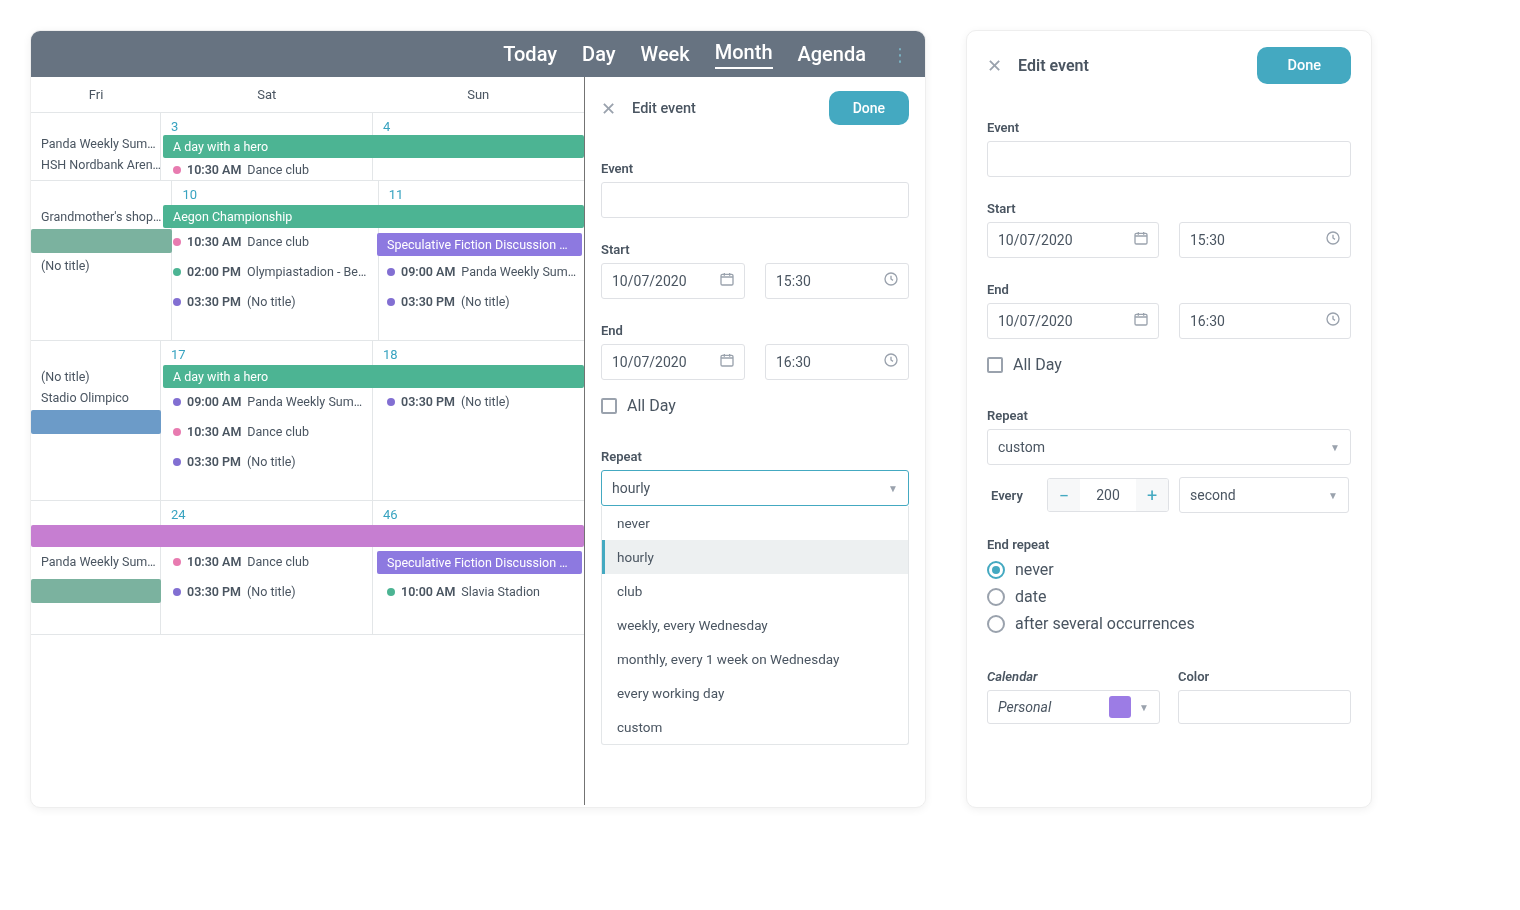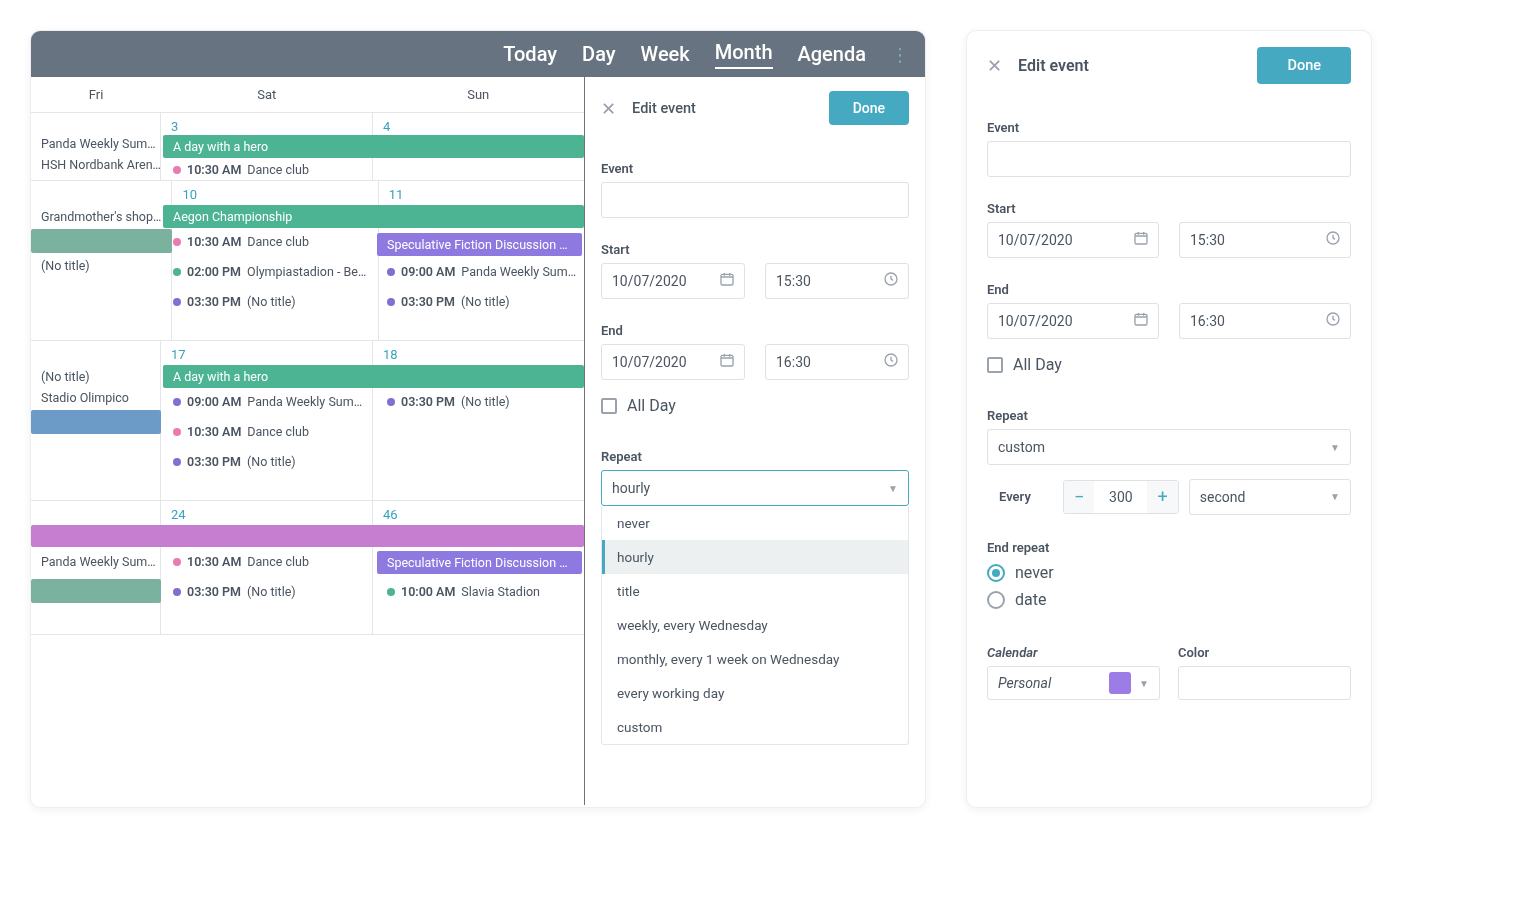--- a/index.html
+++ b/index.html
@@ -28,21 +28,21 @@
 .ev-line { font-size:12.5px; color:#4a5561; padding:3px 10px; white-space:nowrap; overflow:hidden; text-overflow:ellipsis; display:flex; align-items:center; gap:6px; }
 .ev-line .time { font-weight:600; }
 .ev-line .dot { width:8px; height:8px; border-radius:50%; flex-shrink:0; }
 .bar { font-size:12.5px; color:#fff; padding:4px 10px; margin:2px 0; border-radius:2px; white-space:nowrap; overflow:hidden; text-overflow:ellipsis; }
 .stub { height:24px; margin:2px 0; border-radius:2px; }
 
 .side-form { flex:1; padding: 14px 0; background:#fff; }
 .sf-head { display:flex; align-items:center; gap:16px; padding: 0 16px 12px 16px; }
 .sf-head .close { color:#9aa2ad; font-size:18px; cursor:pointer; }
 .sf-head .title { font-size:14.5px; color:#4a5561; font-weight:500; flex:1; }
-.done-btn { background:#44A9C1; color:#fff; font-weight:500; border:none; border-radius:4px; padding: 9px 24px; font-size:14px; cursor:pointer; }
+.done-btn { background:#44A9C1; color:#fff; font-weight:500; border:none; border-radius:10px; padding: 9px 24px; font-size:14px; cursor:pointer; }
 .field-label { font-size:13px; color:#4a5561; font-weight:600; display:block; margin: 24px 0 6px 0; }
 .field-block { padding: 0 16px; margin-bottom:12px; }
 .text-input { width:100%; border:1px solid #dfe1e5; border-radius:3px; height:36px; padding:0 10px; font-size:14px; color:#4a5561; }
 .date-row { display:flex; gap:20px; }
 .icon-input { position:relative; }
 .icon-input .ic { position:absolute; right:10px; top:50%; transform:translateY(-50%); color:#9aa2ad; }
 .checkbox-row { display:flex; align-items:center; gap:10px; padding: 4px 16px 10px 16px; }
 .cb { width:16px; height:16px; border:2px solid #9aa2ad; border-radius:2px; }
 .select { width:100%; border:1px solid #44A9C1; border-radius:3px; height:36px; display:flex; align-items:center; padding:0 10px; font-size:14px; color:#4a5561; justify-content:space-between; }
 .select .arrow { color: #9aa2ad; font-size:10px; }
@@ -304,21 +304,21 @@
       <div class="field-block" style="margin-bottom:0;">
         <label class="field-label">Repeat</label>
         <div class="select">
           <span>hourly</span>
           <span class="arrow">▼</span>
         </div>
       </div>
       <div class="dropdown">
         <div class="dd-item">never</div>
         <div class="dd-item sel">hourly</div>
-        <div class="dd-item">title</div>
+        <div class="dd-item">club</div>
         <div class="dd-item">weekly, every Wednesday</div>
         <div class="dd-item">monthly, every 1 week on Wednesday</div>
         <div class="dd-item">every working day</div>
         <div class="dd-item">custom</div>
       </div>
     </div>
   </div>
 </div>
 
 <div class="right-pane">
@@ -375,41 +375,45 @@
   </div>
   <div class="field-block">
     <label class="field-label">Repeat</label>
     <div class="select grey">
       <span>custom</span>
       <span class="arrow">▼</span>
     </div>
   </div>
   <div class="field-block">
     <div class="stepper-row">
-      <label class="field-label" style="margin:12px; min-width:42px;">Every</label>
+      <label class="field-label" style="margin:4px; min-width:42px;">Every</label>
       <div class="stepper">
         <span class="step-btn">−</span>
-        <span class="step-val">300</span>
+        <span class="step-val">200</span>
         <span class="step-btn">+</span>
       </div>
       <div class="select grey inline2">
         <span>second</span>
         <span class="arrow">▼</span>
       </div>
     </div>
   </div>
   <div class="field-block">
     <label class="field-label">End repeat</label>
     <div class="radio-row">
       <span class="radio checked"></span>
       <span>never</span>
     </div>
     <div class="radio-row">
       <span class="radio"></span>
       <span>date</span>
+    </div>
+    <div class="radio-row">
+      <span class="radio"></span>
+      <span>after several occurrences</span>
     </div>
   </div>
   <div class="field-block">
     <div class="cal-color-row">
       <div style="flex:1;font-style:italic;">
         <label class="field-label">Calendar</label>
         <div class="select grey" style="height:34px;">
           <span>Personal</span>
           <span style="display:flex; align-items:center; gap:8px;">
             <span class="color-swatch"></span>

